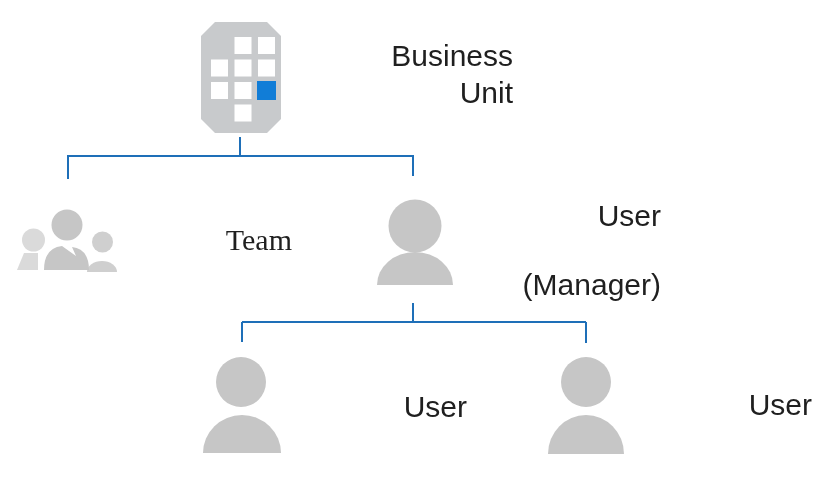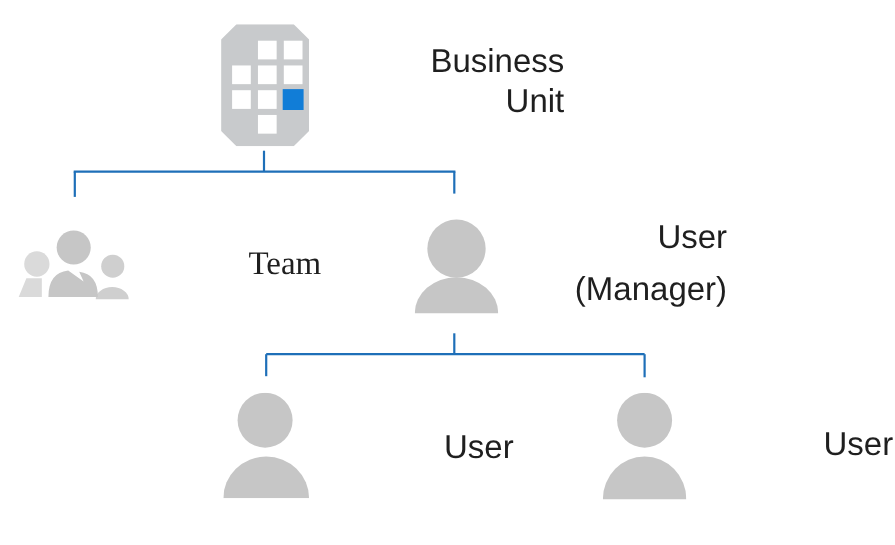--- a/index.html
+++ b/index.html
@@ -10,21 +10,21 @@
   }
   .icon { position:absolute; display:block; }
   .conn { position:absolute; left:0; top:0; }
   .conn path { stroke:var(--connector,#1e6fb8); stroke-width:2; fill:none; }
   .label {
     position:absolute; text-align:right;
     font-size:30px; line-height:37px;
     color:var(--text,#1f1f1f); white-space:nowrap;
   }
   .label .line { display:block; }
-  .label .line2-spaced { display:block; margin-top:11px; }
+  .label .line2-spaced { display:block; margin-top:32px; }
   .fill-building { fill:var(--building-gray,#c8cacc); }
   .fill-gray     { fill:var(--icon-gray,#c6c6c6); }
   .fill-light    { fill:var(--icon-gray-light,#dadada); }
   .fill-mid      { fill:var(--icon-gray-mid,#cfcfcf); }
   .fill-blue     { fill:var(--accent-blue,#117dd7); }
   .sq            { fill:#ffffff; }
 </style>
 </head>
 <body>
 

